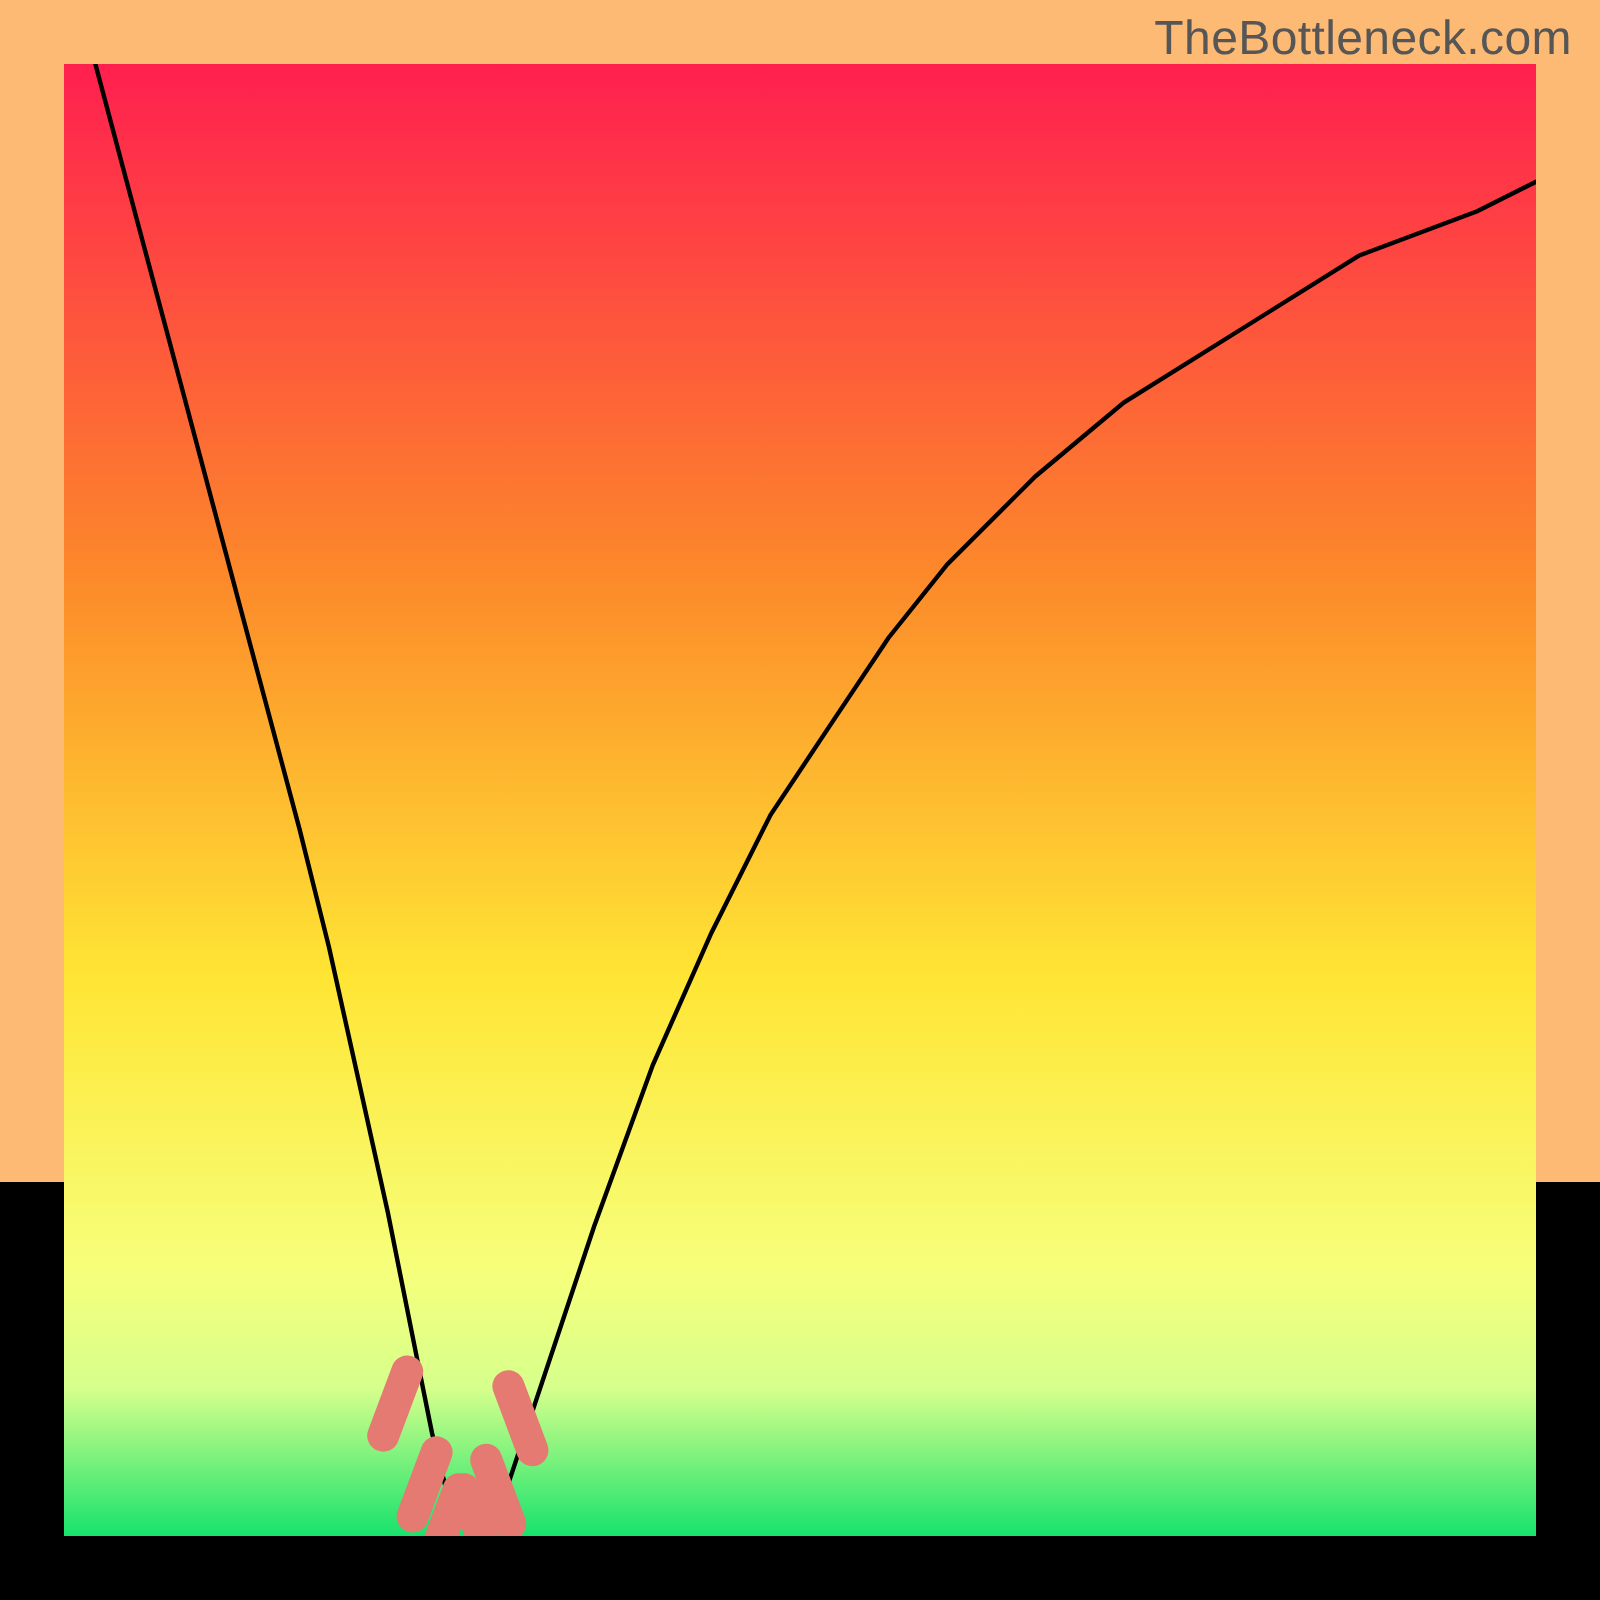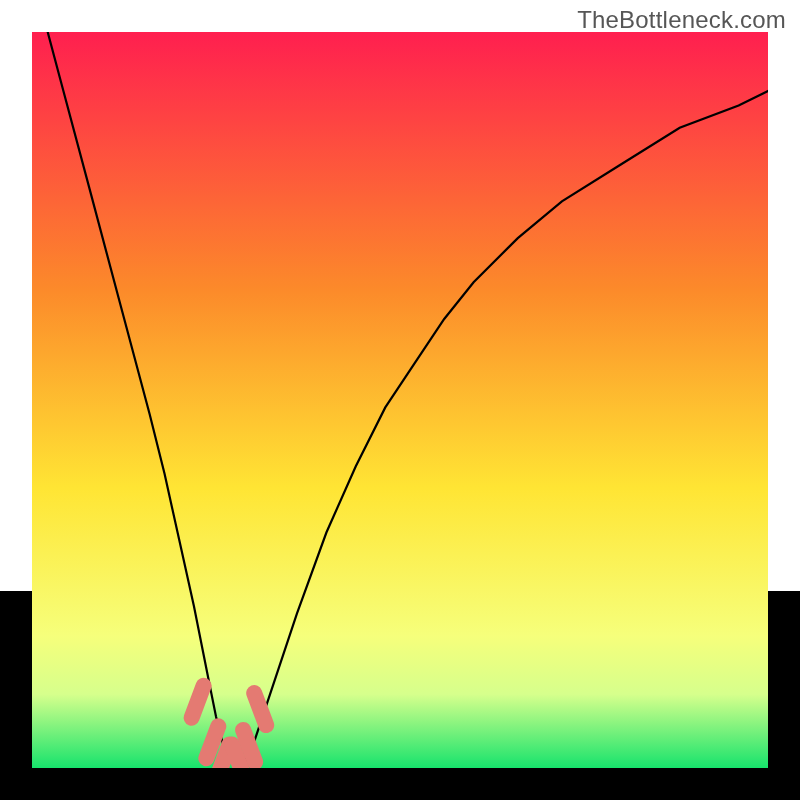--- a/index.html
+++ b/index.html
@@ -10,21 +10,21 @@
     overflow: hidden;
     background: #000;
     font-family: Arial, Helvetica, sans-serif;
   }
   .frame {
     position: absolute;
     left: 0;
     top: 0;
     width: 800px;
     height: 591px;
-    background: #ffffff;
+    background: #fdba74;
     text-align: right;
   }
   .plot {
     position: absolute;
     left: 32px;
     top: 32px;
     width: 736px;
     height: 736px;
     overflow: hidden;
   }

